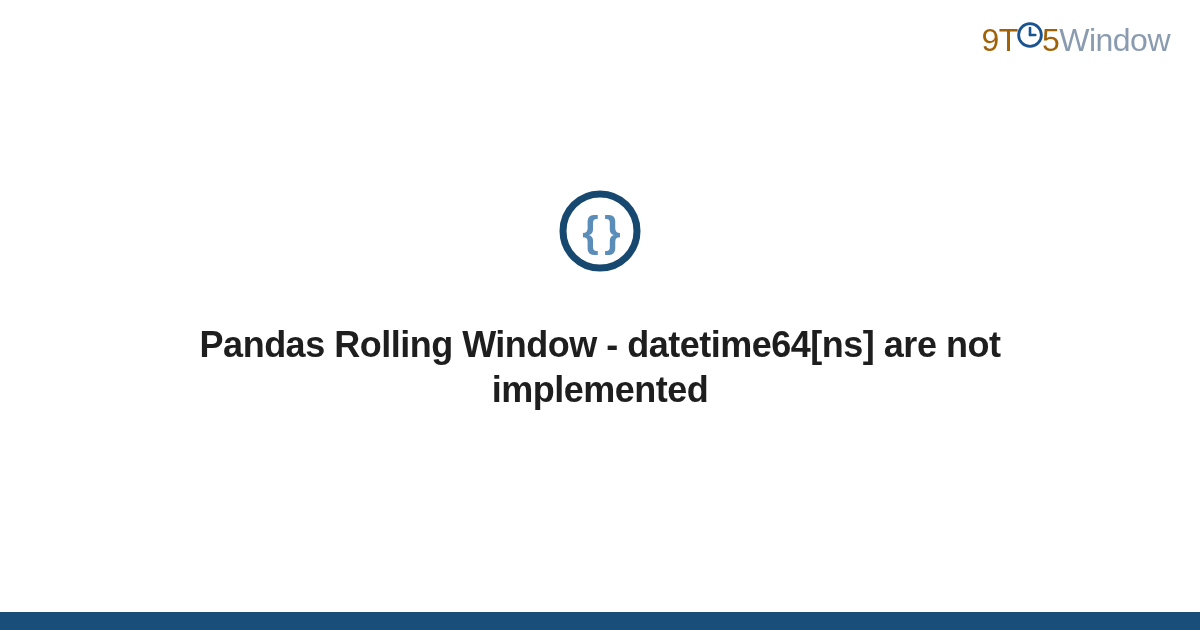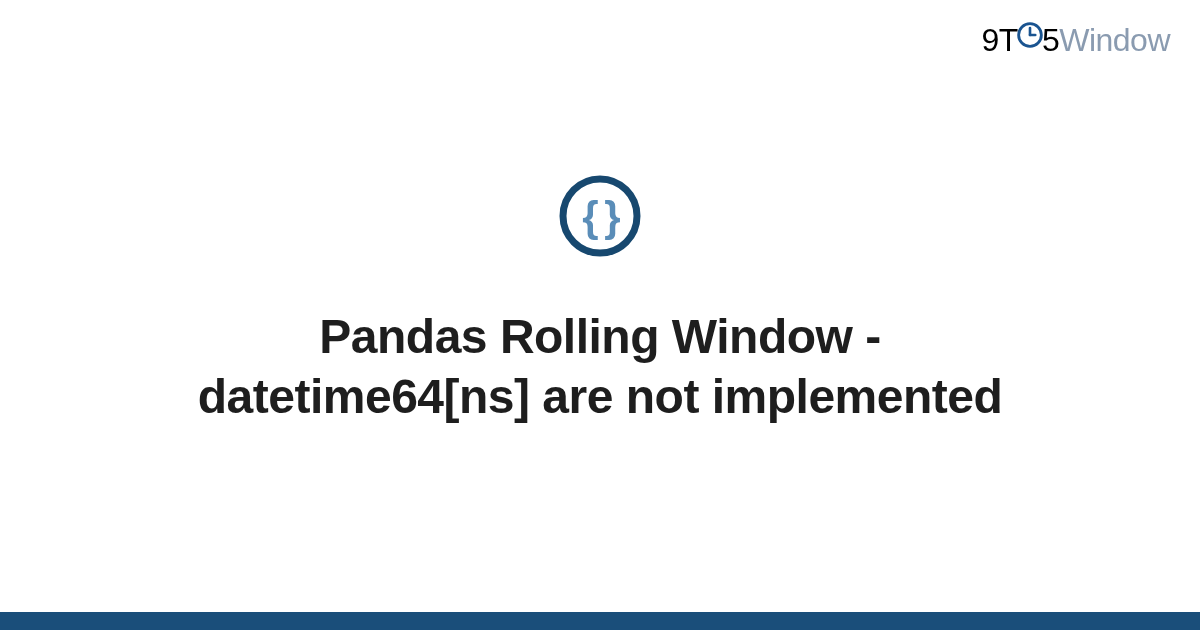--- a/index.html
+++ b/index.html
@@ -21,21 +21,21 @@
       right: 30px;
       display: flex;
       align-items: baseline;
     }
     .logo-text {
       font-size: 32px;
       font-weight: 400;
       letter-spacing: -0.5px;
     }
     .logo-9t5 {
-      color: #000000;
+      color: #a16207;
     }
     .logo-clock {
       display: inline-flex;
       align-items: center;
       justify-content: center;
       vertical-align: middle;
       margin: 0 -2px;
       position: relative;
       top: -2px;
     }
@@ -59,21 +59,21 @@
     }
     .icon-wrapper {
       margin-bottom: 45px;
       margin-top: -30px;
     }
     .braces-icon {
       width: 84px;
       height: 84px;
     }
     .title {
-      font-size: 48px;
+      font-size: 36px;
       font-weight: 700;
       color: #1e1e1e;
       text-align: center;
       line-height: 1.25;
       max-width: 900px;
       letter-spacing: -0.5px;
     }
     .bottom-bar {
       position: absolute;
       bottom: 0;

